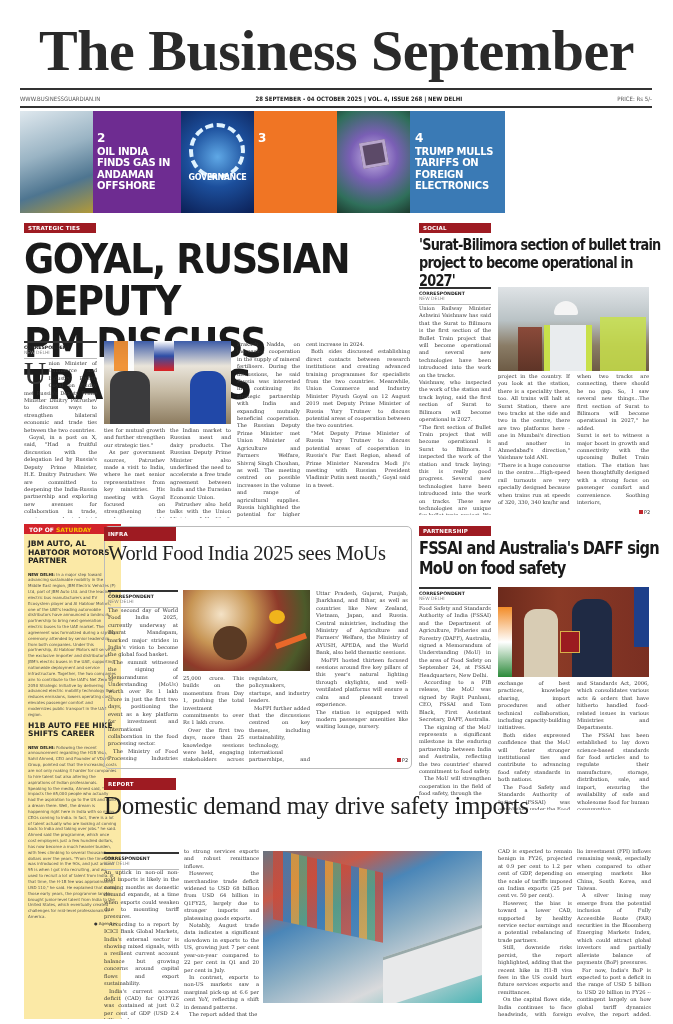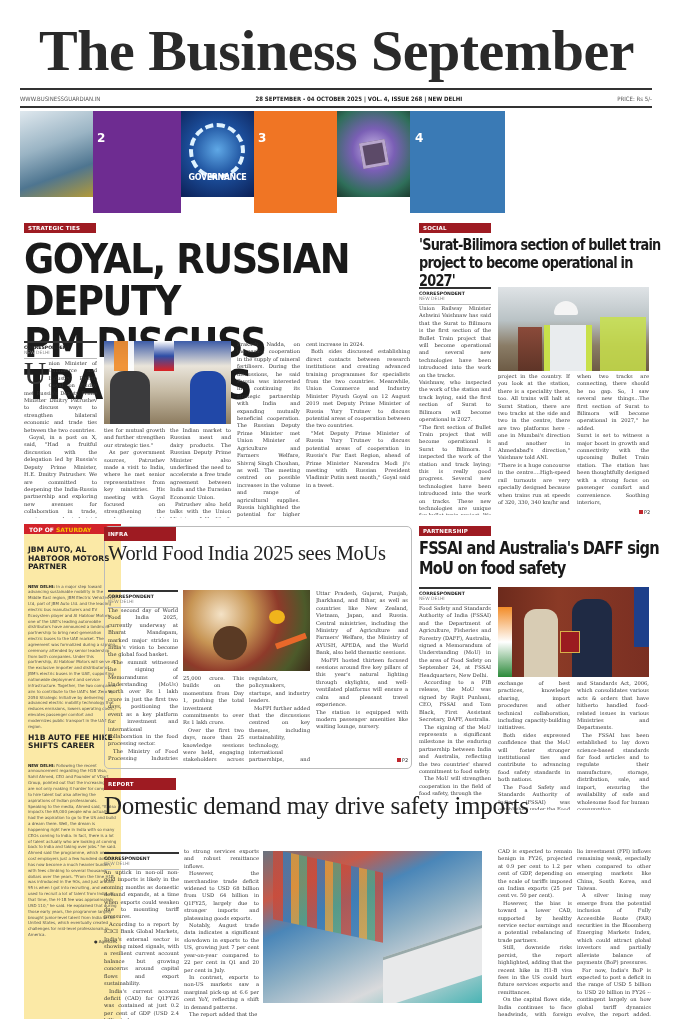--- a/index.html
+++ b/index.html
@@ -3,34 +3,34 @@
 <meta charset="utf-8">
 <style>
 *{box-sizing:border-box;margin:0;padding:0}
 body{width:673px;height:1024px;background:#fff;font-family:"DejaVu Serif",serif;color:#222;overflow:hidden;position:relative}
 .abs{position:absolute}
 .masthead{left:0;top:20px;width:673px;text-align:center;font-family:"Liberation Serif",serif;font-weight:bold;font-size:58px;letter-spacing:-0.5px;color:#2a2a2a;line-height:62px}
 .rule{left:20px;width:632px;height:2px;background:#333}
 .dateline{left:20px;top:92px;width:632px;height:12px;font-family:"DejaVu Sans Condensed","DejaVu Sans",sans-serif;font-size:6px;color:#555;display:flex;justify-content:space-between;align-items:center}
 .dateline .mid{font-weight:bold;color:#222}
 .strip{left:20px;top:111px;width:632px;height:102px;display:flex}
-.strip .img{height:86px}
+.strip .img{height:102px}
 .strip .tile{height:102px;color:#fff;font-family:"DejaVu Sans",sans-serif;font-weight:bold;font-size:10px;line-height:11.5px;padding:22px 4px 0 4px;letter-spacing:-0.3px}
 .strip .tile .num{font-size:12px;display:block;margin-bottom:1px}
 .tag{background:#9e1b22;color:#fff;font-family:"DejaVu Sans",sans-serif;font-weight:bold;font-size:5.5px;padding:0 4px;height:10px;line-height:10px;letter-spacing:0.2px}
 .h-cond{font-family:"DejaVu Sans",sans-serif;font-weight:bold;color:#1a1a1a;letter-spacing:-1.5px}
 .byline{font-family:"DejaVu Sans",sans-serif;font-size:4.5px;border-top:2px solid #333;padding-top:2px;border-bottom:1px solid #bbb;padding-bottom:3px}
 .byline b{display:block;font-size:4.6px}
 .byline span{color:#888}
 .col{font-size:5.2px;line-height:7.4px;text-align:justify;color:#333;overflow:hidden}
 .col p{text-indent:5px}
 .side{left:24px;top:524px;width:97px;height:495px;background:#fbe9a6;padding:2px 4px;font-family:"DejaVu Sans",sans-serif;overflow:hidden}
 .side .tophead{background:#d2232a;color:#fff;font-size:6px;font-weight:bold;margin:-2px -4px 3px -4px;padding:1px 5px;height:10px;line-height:9px}
 .side .tophead em{color:#f8c300;font-style:normal}
-.side h4{font-size:7.6px;line-height:8.5px;color:#222;margin:12px 0}
+.side h4{font-size:7.6px;line-height:8.5px;color:#222;margin:6px 0}
 .side p{font-size:4px;line-height:5.85px;color:#555}
 .side p b{color:#222}
 .box{border:1px solid #bbb;border-radius:5px}
 .ph{overflow:hidden}
 .p2{font-family:"DejaVu Sans",sans-serif;font-size:5px;color:#333}
 .p2 i{display:inline-block;width:4px;height:4px;background:#c0262d;margin-right:1px}
 </style>
 </head>
 <body>
 
@@ -40,33 +40,35 @@
   <span>WWW.BUSINESSGUARDIAN.IN</span>
   <span class="mid">28 SEPTEMBER - 04 OCTOBER 2025 | VOL. 4, ISSUE 268 | NEW DELHI</span>
   <span>PRICE: Rs 5/-</span>
 </div>
 <div class="abs rule" style="top:106px;height:1.5px"></div>
 
 <div class="abs strip">
   <div class="img" style="width:73px;background:linear-gradient(160deg,#dfe8ee 0%,#9ab4c4 40%,#4e7590 70%,#b39a38 100%)"></div>
   <div class="tile" style="width:88px;background:#6e2c91">
     <span class="num">2</span>
+    <span>OIL INDIA FINDS GAS IN ANDAMAN OFFSHORE</span>
   </div>
   <div class="img" style="width:73px;background:radial-gradient(circle at 50% 45%,#5fa8e6 0%,#1c4f9c 45%,#0b1f55 100%);position:relative;overflow:hidden">
     <div style="position:absolute;left:8px;top:12px;width:56px;height:56px;border:4px dashed #dff2ff;border-radius:50%"></div>
     <div style="position:absolute;left:0;top:62px;width:73px;text-align:center;color:#fff;font-family:'DejaVu Sans',sans-serif;font-weight:bold;font-size:8px;letter-spacing:-0.4px">GOVERNANCE</div>
   </div>
   <div class="tile" style="width:83px;background:#f07524">
     <span class="num">3</span>
   </div>
   <div class="img" style="width:73px;background:radial-gradient(circle at 50% 45%,#c9b8e6 0%,#7a5fb5 35%,#2f6f5a 75%,#1c3a2e 100%);position:relative">
     <div style="position:absolute;left:24px;top:30px;width:26px;height:26px;background:#5c4a68;border:3px solid #b8a6cc;transform:rotate(-10deg)"></div>
   </div>
   <div class="tile" style="width:95px;background:#3a7ab5;padding-left:5px">
     <span class="num">4</span>
+    <span>TRUMP MULLS TARIFFS ON FOREIGN ELECTRONICS</span>
   </div>
 </div>
 
 <div class="abs tag" style="left:24px;top:223px;width:72px">STRATEGIC TIES</div>
 <div class="abs h-cond" style="left:24px;top:238px;width:390px;font-size:40px;line-height:42px;transform:scaleX(0.92);transform-origin:left">
   <div>GOYAL, RUSSIAN DEPUTY</div>
   <div>PM DISCUSS TRADE TIES</div>
 </div>
 <div class="abs byline" style="left:24px;top:341px;width:73px">
   <b>CORRESPONDENT</b><span>NEW DELHI</span>

